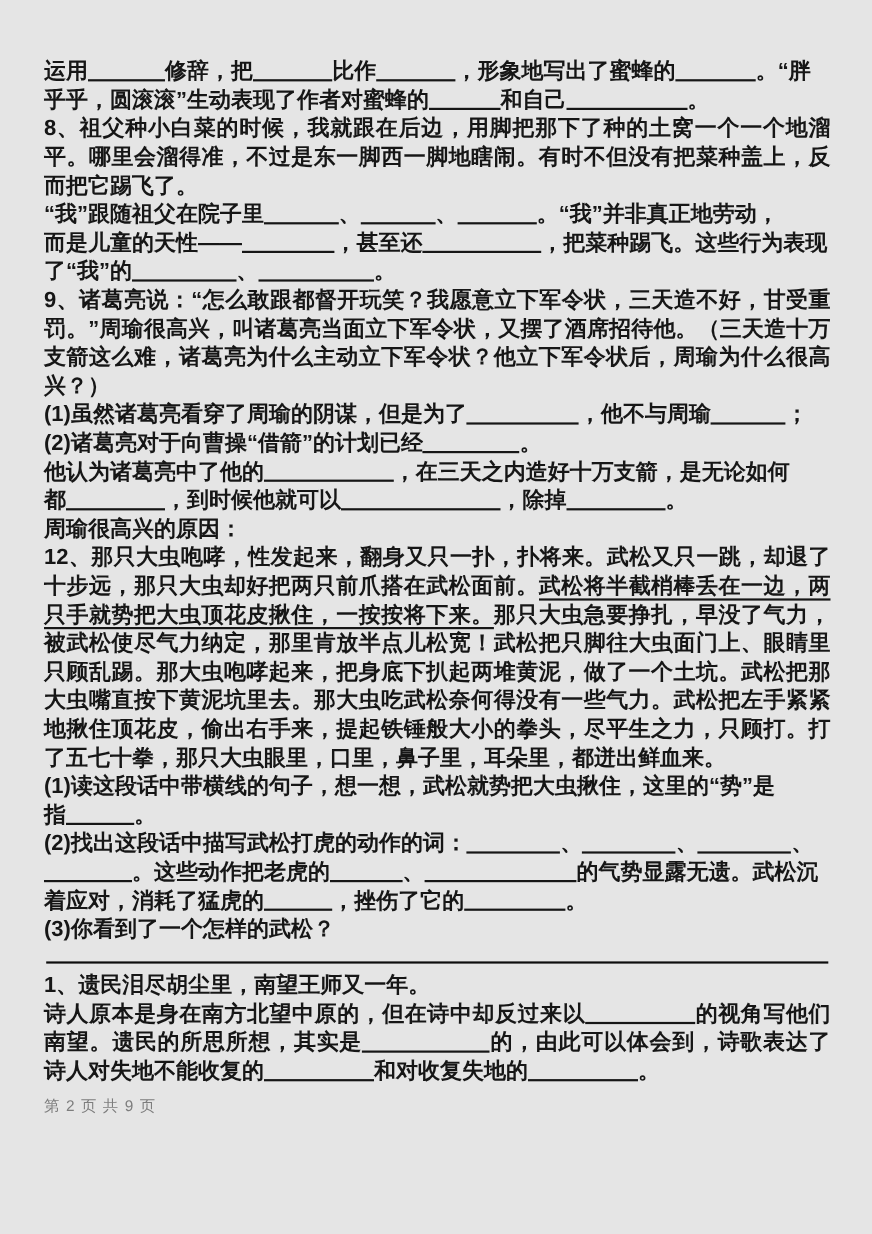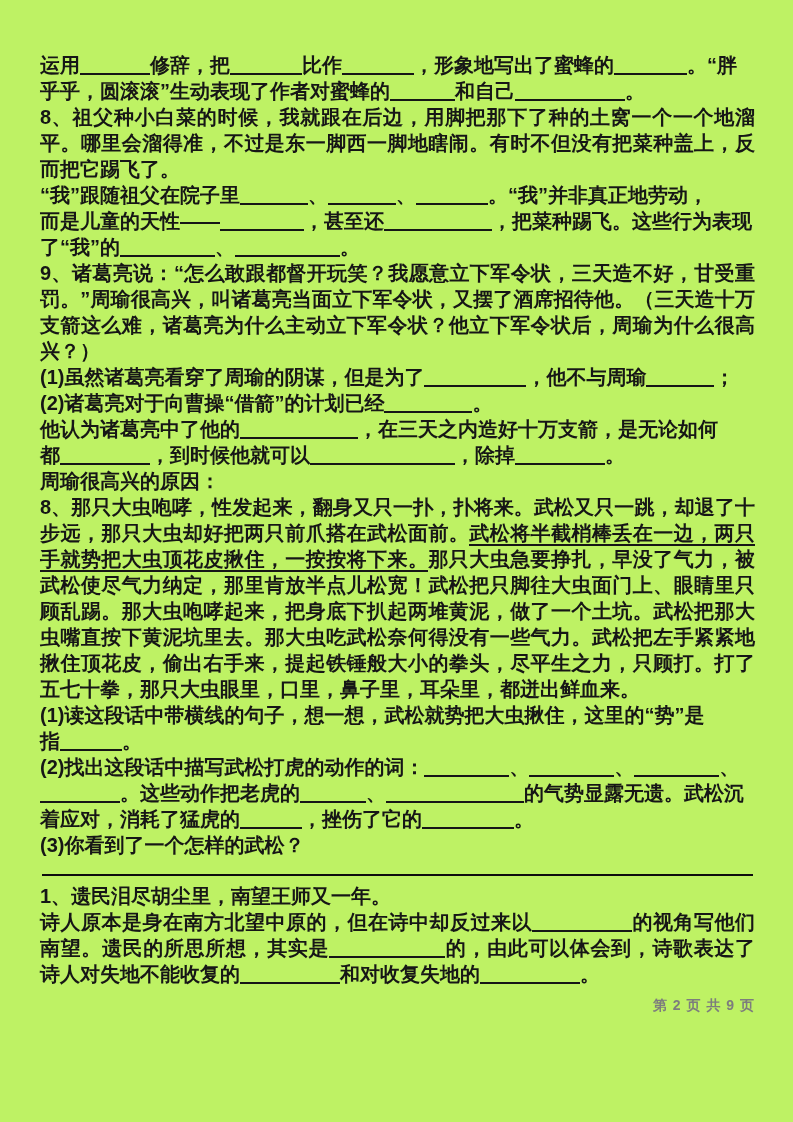--- a/index.html
+++ b/index.html
@@ -8,21 +8,21 @@
     height: 1122px;
     background: #ffffff;
     overflow: hidden;
     font-family: "Liberation Sans", "DejaVu Sans", sans-serif;
   }
   .page {
     box-sizing: border-box;
     width: 793px;
     height: 1122px;
     padding: 52px 38px 0 40px;
-    background: #bef264;
+    background: #e5e5e5;
     position: relative;
   }
   .para {
     margin: 0;
     font-size: 20px;
     line-height: 26px;
     font-weight: 600;
     color: #161616;
     text-align: justify;
     letter-spacing: 0;
@@ -38,43 +38,43 @@
   .underlined {
     border-bottom: 2px solid #161616;
     padding-bottom: 0px;
   }
   .divider {
     border: none;
     border-top: 2px solid #0d0d0d;
     margin: 16px 2px 7px 2px;
   }
   .footer {
-    text-align: right;
+    text-align: left;
     font-size: 14px;
     line-height: 18px;
     color: #7d7d7d;
     margin-top: 9px;
     letter-spacing: 1px;
-    font-weight: 700;
+    font-weight: 400;
   }
 </style>
 </head>
 <body>
 
 <div class="page">
   <div>
       <p class="para"><span>运用</span><span class="blank" style="width: 70px;"></span><span>修辞，把</span><span class="blank" style="width: 72px;"></span><span>比作</span><span class="blank" style="width: 72px;"></span><span>，形象地写出了蜜蜂的</span><span class="blank" style="width: 73px;"></span><span>。“胖</span><br><span>乎乎，圆滚滚”生动表现了作者对蜜蜂的</span><span class="blank" style="width: 65px;"></span><span>和自己</span><span class="blank" style="width: 110px;"></span><span>。</span></p>
       <p class="para"><span>8、祖父种小白菜的时候，我就跟在后边，用脚把那下了种的土窝一个一个地溜平。哪里会溜得准，不过是东一脚西一脚地瞎闹。有时不但没有把菜种盖上，反而把它踢飞了。</span></p>
       <p class="para"><span>“我”跟随祖父在院子里</span><span class="blank" style="width: 68px;"></span><span>、</span><span class="blank" style="width: 68px;"></span><span>、</span><span class="blank" style="width: 72px;"></span><span>。“我”并非真正地劳动，</span><br><span>而是儿童的天性——</span><span class="blank" style="width: 84px;"></span><span>，甚至还</span><span class="blank" style="width: 108px;"></span><span>，把菜种踢飞。这些行为表现</span><br><span>了“我”的</span><span class="blank" style="width: 95px;"></span><span>、</span><span class="blank" style="width: 105px;"></span><span>。</span></p>
       <p class="para"><span>9、诸葛亮说：“怎么敢跟都督开玩笑？我愿意立下军令状，三天造不好，甘受重罚。”周瑜很高兴，叫诸葛亮当面立下军令状，又摆了酒席招待他。（三天造十万支箭这么难，诸葛亮为什么主动立下军令状？他立下军令状后，周瑜为什么很高兴？）</span></p>
       <p class="para"><span>(1)虽然诸葛亮看穿了周瑜的阴谋，但是为了</span><span class="blank" style="width: 102px;"></span><span>，他不与周瑜</span><span class="blank" style="width: 68px;"></span><span>；</span></p>
       <p class="para"><span>(2)诸葛亮对于向曹操“借箭”的计划已经</span><span class="blank" style="width: 88px;"></span><span>。</span></p>
       <p class="para"><span>他认为诸葛亮中了他的</span><span class="blank" style="width: 118px;"></span><span>，在三天之内造好十万支箭，是无论如何</span><br><span>都</span><span class="blank" style="width: 90px;"></span><span>，到时候他就可以</span><span class="blank" style="width: 145px;"></span><span>，除掉</span><span class="blank" style="width: 90px;"></span><span>。</span></p>
       <p class="para"><span>周瑜很高兴的原因：</span></p>
-      <p class="para"><span>8、那只大虫咆哮，性发起来，翻身又只一扑，扑将来。武松又只一跳，却退了十步远，那只大虫却好把两只前爪搭在武松面前。</span><span class="underlined">武松将半截梢棒丢在一边，两只手就势把大虫顶花皮揪住，一按按将下来。</span><span>那只大虫急要挣扎，早没了气力，被武松使尽气力纳定，那里肯放半点儿松宽！武松把只脚往大虫面门上、眼睛里只顾乱踢。那大虫咆哮起来，把身底下扒起两堆黄泥，做了一个土坑。武松把那大虫嘴直按下黄泥坑里去。那大虫吃武松奈何得没有一些气力。武松把左手紧紧地揪住顶花皮，偷出右手来，提起铁锤般大小的拳头，尽平生之力，只顾打。打了五七十拳，那只大虫眼里，口里，鼻子里，耳朵里，都迸出鲜血来。</span></p>
+      <p class="para"><span>12、那只大虫咆哮，性发起来，翻身又只一扑，扑将来。武松又只一跳，却退了十步远，那只大虫却好把两只前爪搭在武松面前。</span><span class="underlined">武松将半截梢棒丢在一边，两只手就势把大虫顶花皮揪住，一按按将下来。</span><span>那只大虫急要挣扎，早没了气力，被武松使尽气力纳定，那里肯放半点儿松宽！武松把只脚往大虫面门上、眼睛里只顾乱踢。那大虫咆哮起来，把身底下扒起两堆黄泥，做了一个土坑。武松把那大虫嘴直按下黄泥坑里去。那大虫吃武松奈何得没有一些气力。武松把左手紧紧地揪住顶花皮，偷出右手来，提起铁锤般大小的拳头，尽平生之力，只顾打。打了五七十拳，那只大虫眼里，口里，鼻子里，耳朵里，都迸出鲜血来。</span></p>
       <p class="para"><span>(1)读这段话中带横线的句子，想一想，武松就势把大虫揪住，这里的“势”是</span><br><span>指</span><span class="blank" style="width: 62px;"></span><span>。</span></p>
       <p class="para"><span>(2)找出这段话中描写武松打虎的动作的词：</span><span class="blank" style="width: 85px;"></span><span>、</span><span class="blank" style="width: 85px;"></span><span>、</span><span class="blank" style="width: 85px;"></span><span>、</span><br><span class="blank" style="width: 80px;"></span><span>。这些动作把老虎的</span><span class="blank" style="width: 66px;"></span><span>、</span><span class="blank" style="width: 138px;"></span><span>的气势显露无遗。武松沉</span><br><span>着应对，消耗了猛虎的</span><span class="blank" style="width: 62px;"></span><span>，挫伤了它的</span><span class="blank" style="width: 92px;"></span><span>。</span></p>
       <p class="para"><span>(3)你看到了一个怎样的武松？</span></p>
       <div class="divider"></div>
       <p class="para"><span>1、遗民泪尽胡尘里，南望王师又一年。</span></p>
       <p class="para"><span>诗人原本是身在南方北望中原的，但在诗中却反过来以</span><span class="blank" style="width: 100px;"></span><span>的视角写他们南望。遗民的所思所想，其实是</span><span class="blank" style="width: 116px;"></span><span>的，由此可以体会到，诗歌表达了诗人对失地不能收复的</span><span class="blank" style="width: 100px;"></span><span>和对收复失地的</span><span class="blank" style="width: 100px;"></span><span>。</span></p>
     </div>
   <div class="footer">第 2 页 共 9 页</div>
 </div>
 

